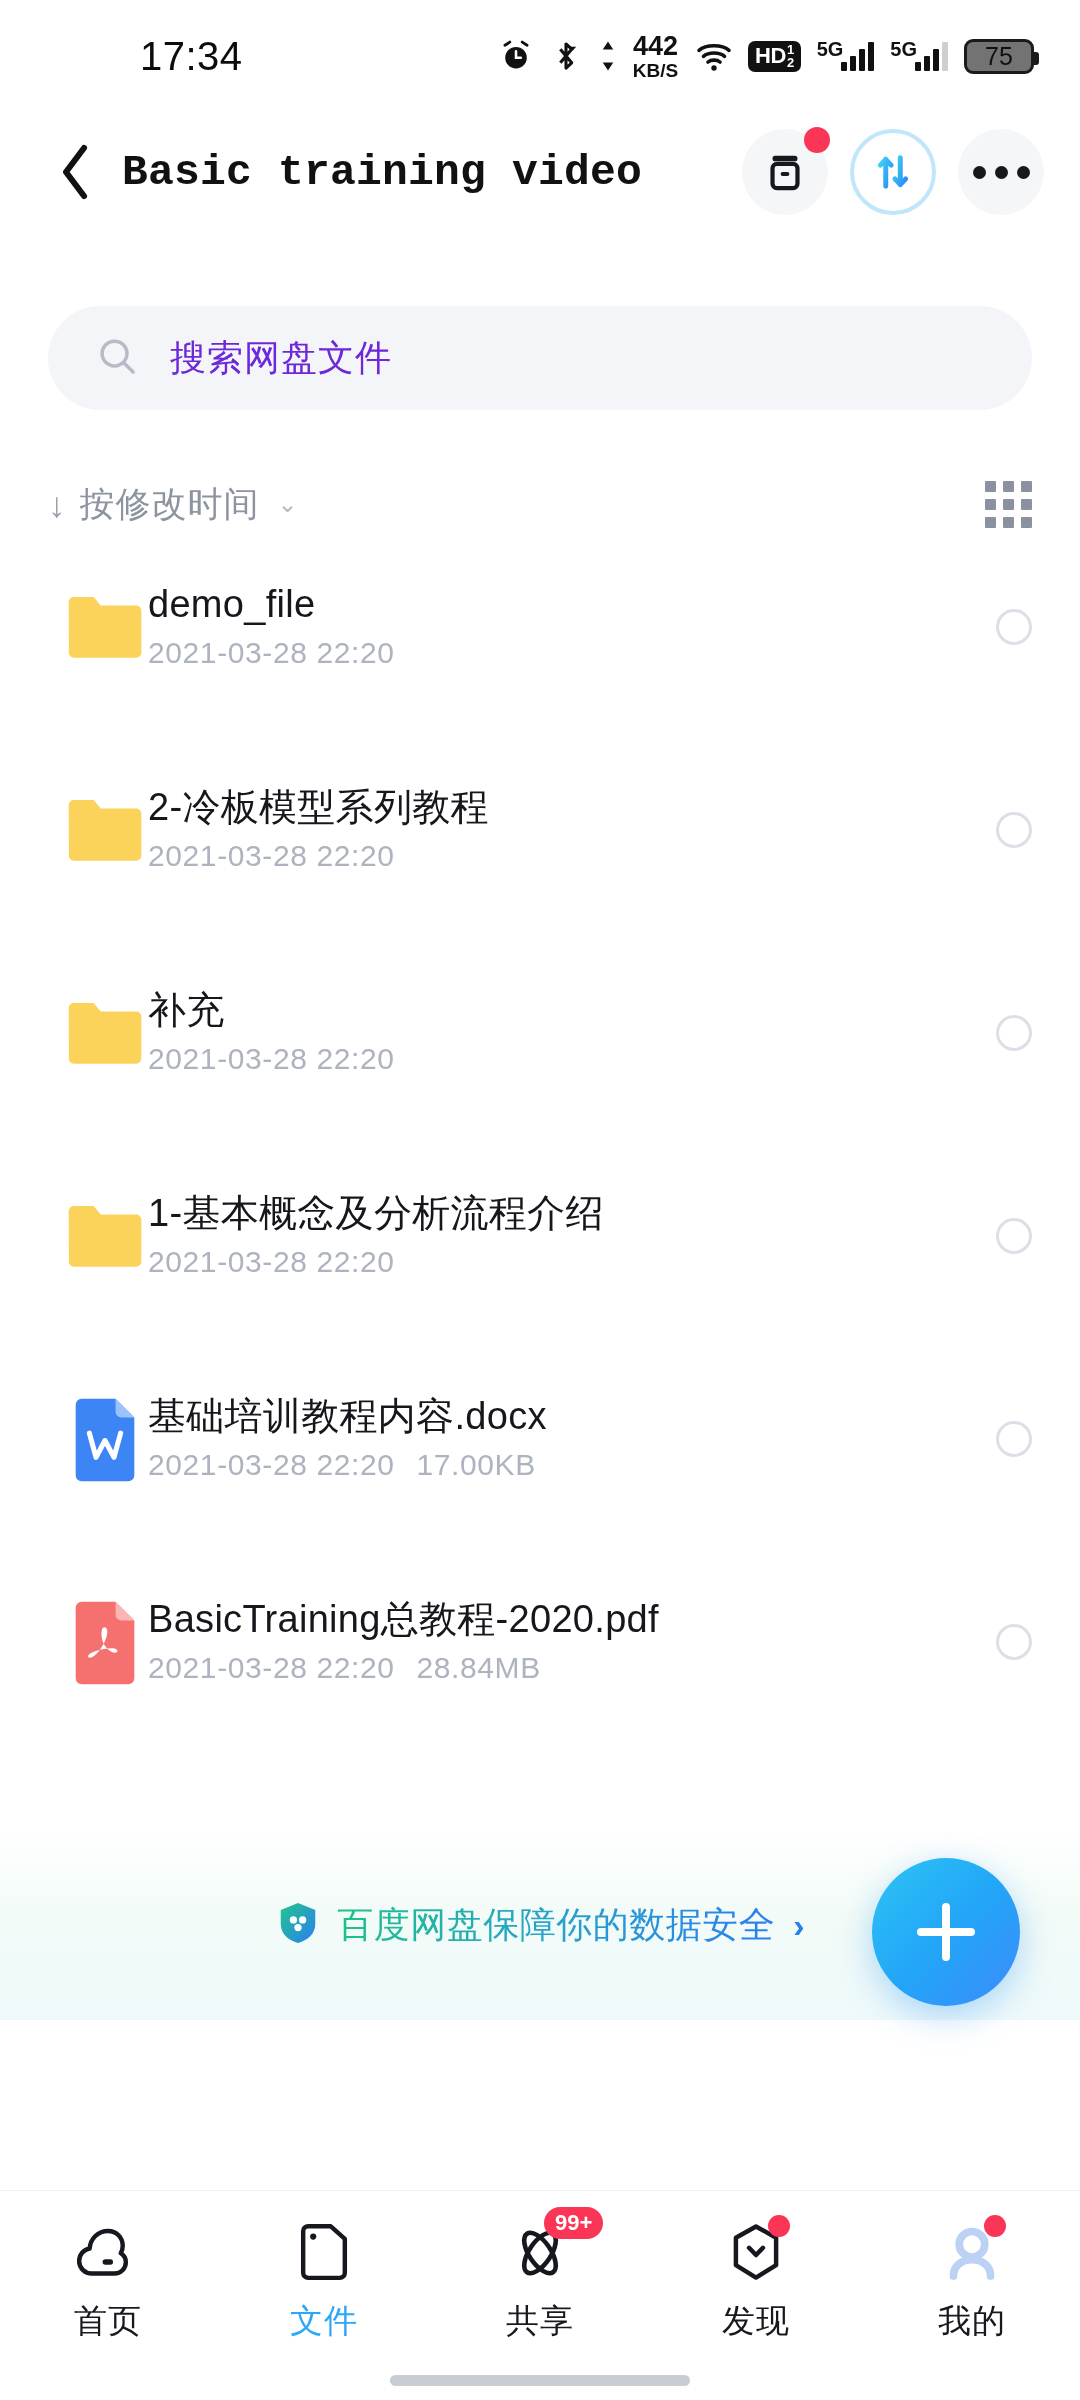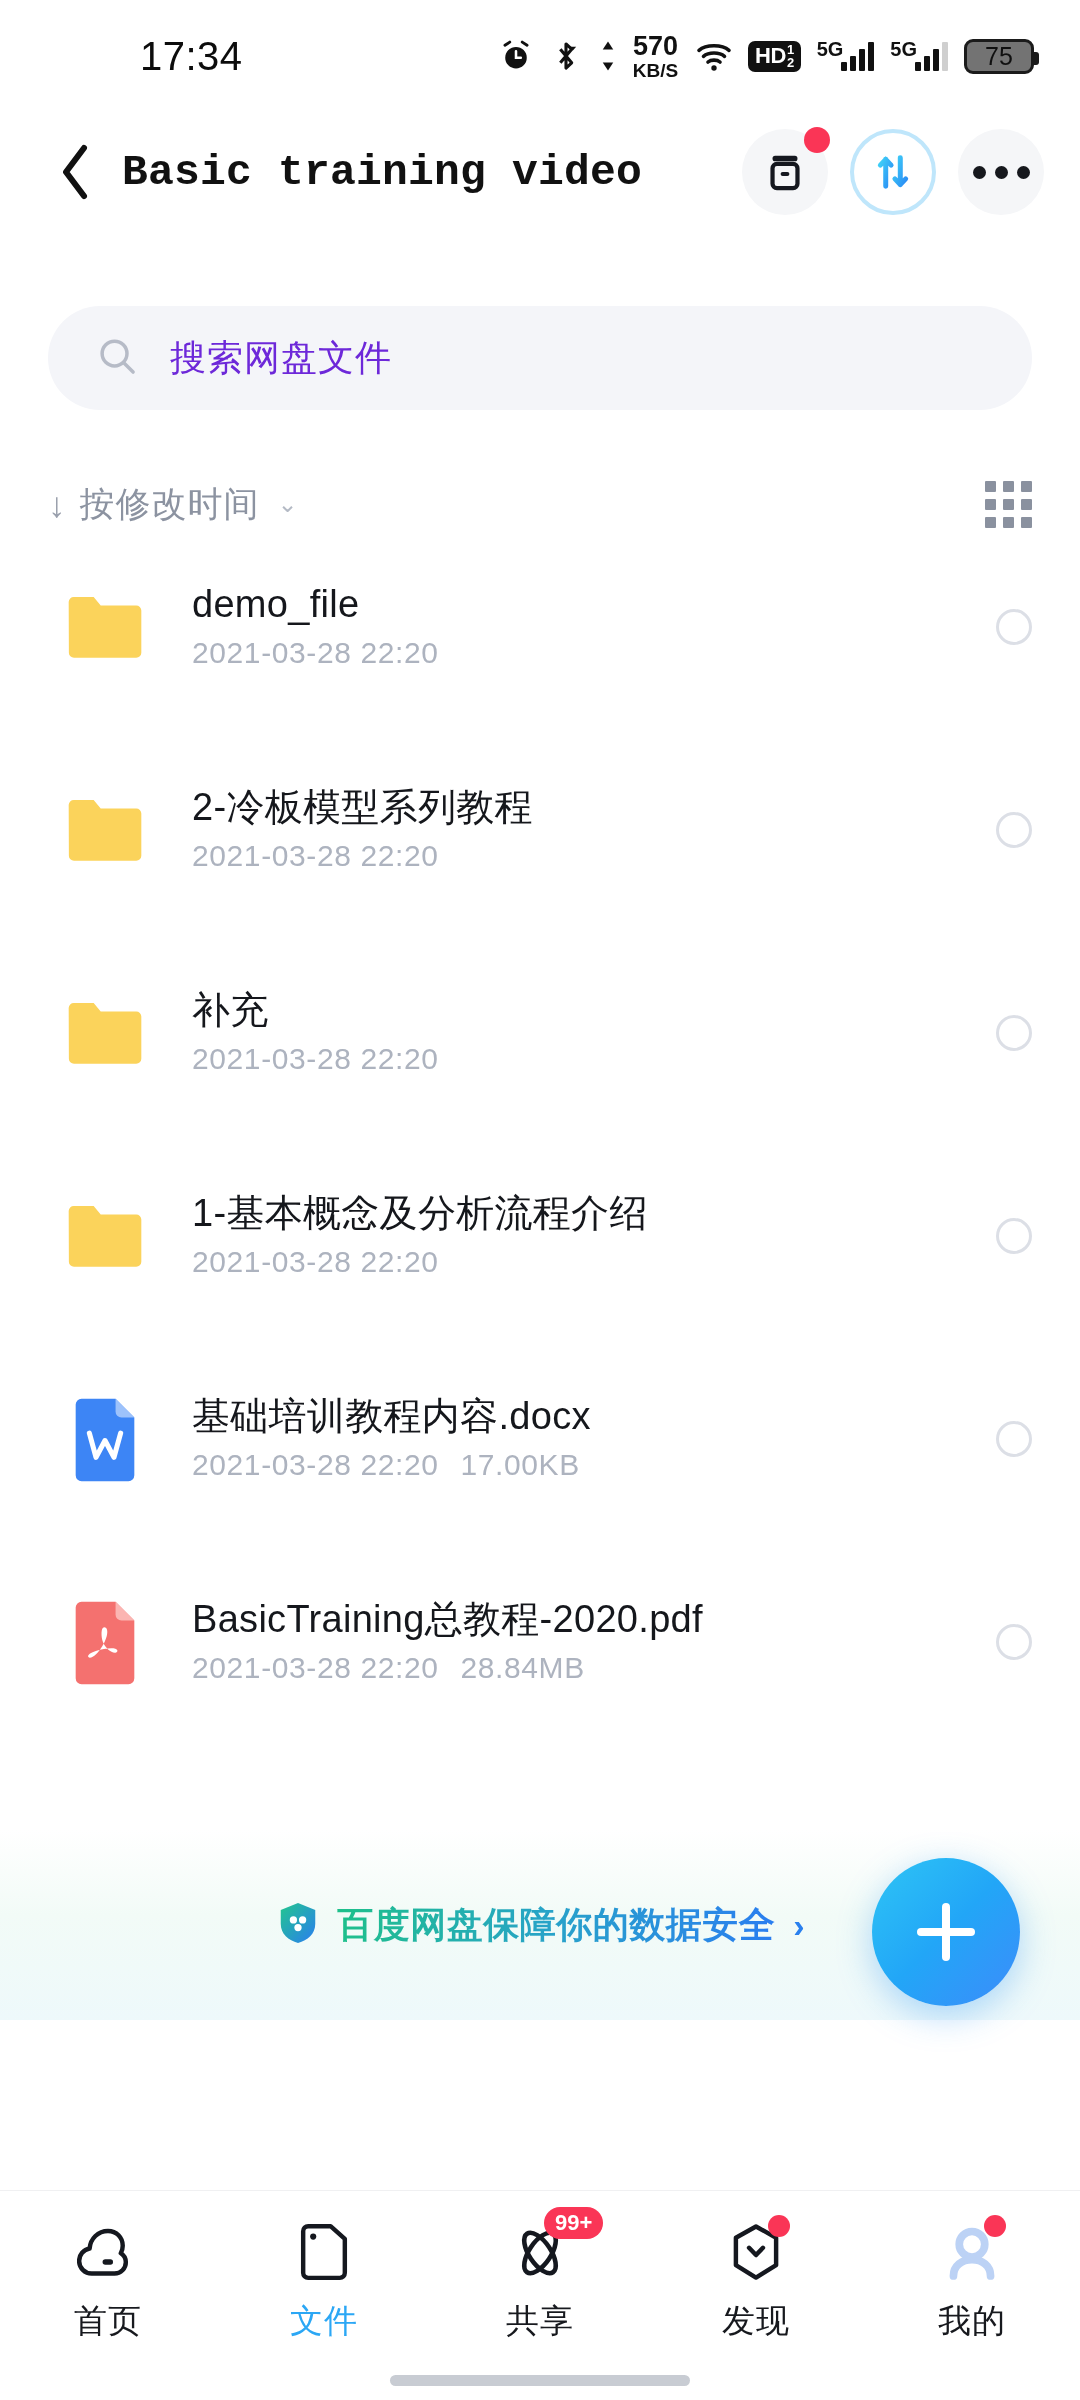--- a/index.html
+++ b/index.html
@@ -92,38 +92,38 @@
   .grid-toggle i{ width:11px; height:11px; background:#8a919f; display:block; border-radius:1px; }
 
   
   .filelist{ position:absolute; top:560px; left:0; width:1080px; }
   .file-row{
     position:relative; height:134px; display:flex; align-items:center;
     padding:0 48px 0 62px;
   }
   .file-row + .file-row{ margin-top:69px; }
   .ficon{ width:86px; height:86px; flex:0 0 86px; display:flex; align-items:center; justify-content:center; }
-  .finfo{ margin-left:44px; display:flex; flex-direction:column; justify-content:center; gap:12px; }
+  .finfo{ display:flex; flex-direction:column; justify-content:center; gap:12px; }
   .fname{ font-size:38px; color:#15171c; letter-spacing:0.3px; line-height:1.05; }
   .fmeta{ font-size:30px; color:#adb3bf; letter-spacing:0.6px; line-height:1.05; }
   .fmeta .sz{ margin-left:22px; }
   .fcheck{
     margin-left:auto; width:36px; height:36px; border-radius:50%;
     border:3px solid #dcdfe6; background:#fff;
   }
 
   
   .safety{
     position:absolute; left:0; top:1830px; width:1080px; height:190px;
     background:linear-gradient(180deg,#ffffff 0%, #f2fbf7 45%, #eef9fb 100%);
     display:flex; align-items:center; justify-content:center;
   }
   .safety-inner{ display:flex; align-items:center; gap:16px; }
   .safety-text{
-    font-size:36px; font-weight:700; letter-spacing:0.5px;
+    font-size:36px; font-weight:400; letter-spacing:0.5px;
     background:linear-gradient(90deg,#1ec08a 0%, #28a3c8 48%, #2a7ef0 100%);
     -webkit-background-clip:text; background-clip:text; color:transparent;
   }
   .safety-chev{ font-size:34px; color:#2a80ee; font-weight:700; margin-left:2px; }
 
   
   .fab{
     position:absolute; right:60px; top:1858px; width:148px; height:148px;
     border-radius:50%;
     background:linear-gradient(135deg,#2ec5f5 0%, #22a6f7 50%, #3d8bfa 100%);
@@ -184,21 +184,21 @@
       </span>
 
       <span class="sb-icon">
         <svg width="18" height="34" viewBox="0 0 10 26">
           <path d="M5 2 L9 8 L1 8 Z" fill="#111"></path>
           <path d="M5 24 L1 18 L9 18 Z" fill="#111"></path>
         </svg>
       </span>
 
       <span class="net-speed">
-        <span class="num">570</span>
+        <span class="num">442</span>
         <span class="unit">KB/S</span>
       </span>
 
       <span class="sb-icon">
         <svg width="36" height="34" viewBox="0 0 24 22">
           <path d="M2 7.2 C6.6 3.2 17.4 3.2 22 7.2" stroke="#111" stroke-width="2.4" fill="none" stroke-linecap="round"></path>
           <path d="M5 11.2 C8.4 8.3 15.6 8.3 19 11.2" stroke="#111" stroke-width="2.4" fill="none" stroke-linecap="round"></path>
           <path d="M8 15 C10 13.3 14 13.3 16 15" stroke="#111" stroke-width="2.4" fill="none" stroke-linecap="round"></path>
           <circle cx="12" cy="19" r="1.8" fill="#111"></circle>
         </svg>

